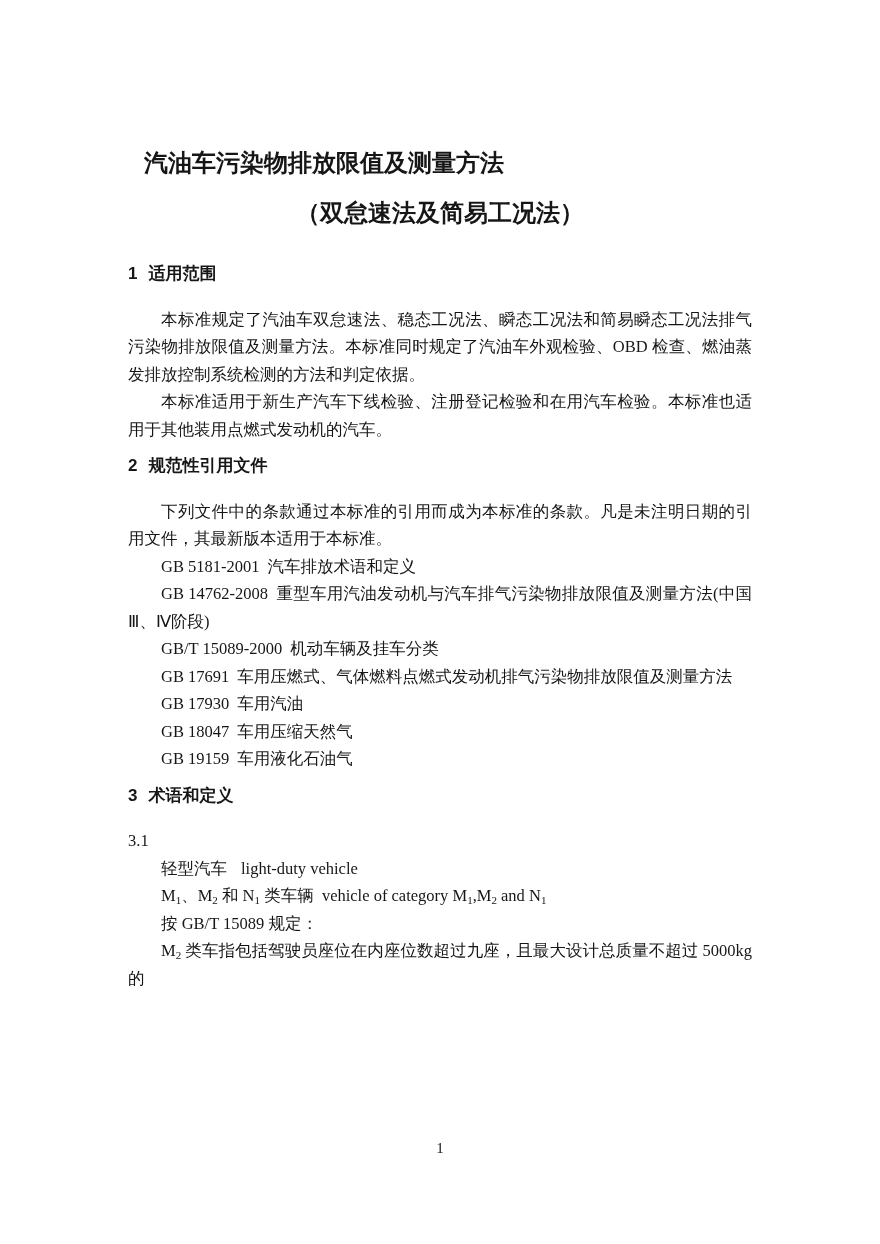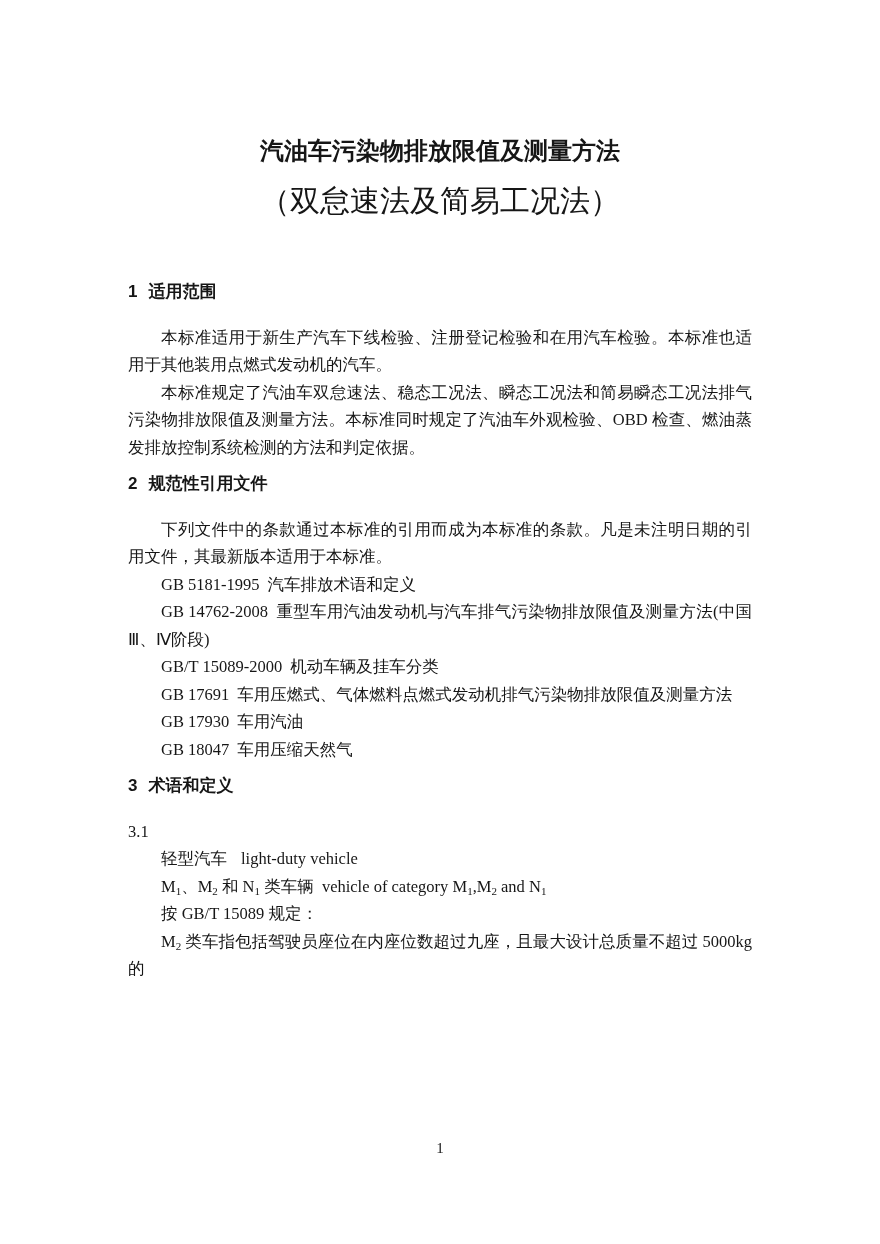--- a/index.html
+++ b/index.html
@@ -13,39 +13,38 @@
     color: #161616;
     padding: 133px 128px 0 128px;
     overflow: hidden;
     font-family: "Liberation Serif", serif;
   }
   .title {
     font-family: "Liberation Sans", sans-serif;
     font-weight: bold;
     font-size: 24px;
     line-height: 28px;
-    text-align: center;
-    margin: 4px;
+    margin: 16px;
   }
   .subtitle {
     font-family: "Liberation Sans", sans-serif;
-    font-weight: normal;
-    font-size: 30px;
+    font-weight: bold;
+    font-size: 24px;
     line-height: 28px;
     text-align: center;
     margin: 22px 0 0 0;
   }
   .sec-heading {
     font-family: "Liberation Sans", sans-serif;
     font-weight: bold;
     font-size: 17px;
     line-height: 27.5px;
     margin: 9px 0 18px 0;
   }
-  .sec-heading.first { margin-top: 63px; }
+  .sec-heading.first { margin-top: 33px; }
   .h-label { margin-left: 11px; }
   .body {
     font-size: 16.5px;
     line-height: 27.5px;
     margin: 0;
     text-align: justify;
     white-space: pre-wrap;
   }
   .indent { text-indent: 2em; }
   sub {
@@ -74,34 +73,35 @@
 </head>
 <body>
 
 <div class="page">
 
   <h1 class="title">汽油车污染物排放限值及测量方法</h1>
   <h2 class="subtitle">（双怠速法及简易工况法）</h2>
 
   <section>
     <h3 class="sec-heading first"><span>1</span><span class="h-label">适用范围</span></h3>
+    <p class="body indent">本标准规定了汽油车双怠速法、稳态工况法、瞬态工况法和简易瞬态工况法排气污染物排放限值及测量方法。本标准同时规定了汽油车外观检验、OBD 检查、燃油蒸发排放控制系统检测的方法和判定依据。</p>
     <p class="body indent">本标准适用于新生产汽车下线检验、注册登记检验和在用汽车检验。本标准也适用于其他装用点燃式发动机的汽车。</p>
-    <p class="body indent">本标准规定了汽油车双怠速法、稳态工况法、瞬态工况法和简易瞬态工况法排气污染物排放限值及测量方法。本标准同时规定了汽油车外观检验、OBD 检查、燃油蒸发排放控制系统检测的方法和判定依据。</p>
   </section>
 
   <section>
     <h3 class="sec-heading"><span>2</span><span class="h-label">规范性引用文件</span></h3>
     <p class="body indent">下列文件中的条款通过本标准的引用而成为本标准的条款。凡是未注明日期的引用文件，其最新版本适用于本标准。</p>
     <div>
-      <p class="body indent"><span>GB 5181-1995</span><span class="ref-title">汽车排放术语和定义</span></p>
+      <p class="body indent"><span>GB 5181-2001</span><span class="ref-title">汽车排放术语和定义</span></p>
       <p class="body indent"><span>GB 14762-2008</span><span class="ref-title">重型车用汽油发动机与汽车排气污染物排放限值及测量方法(中国Ⅲ、Ⅳ阶段)</span></p>
       <p class="body indent"><span>GB/T 15089-2000</span><span class="ref-title">机动车辆及挂车分类</span></p>
       <p class="body indent"><span>GB 17691</span><span class="ref-title">车用压燃式、气体燃料点燃式发动机排气污染物排放限值及测量方法</span></p>
       <p class="body indent"><span>GB 17930</span><span class="ref-title">车用汽油</span></p>
       <p class="body indent"><span>GB 18047</span><span class="ref-title">车用压缩天然气</span></p>
+      <p class="body indent"><span>GB 19159</span><span class="ref-title">车用液化石油气</span></p>
     </div>
   </section>
 
   <section>
     <h3 class="sec-heading"><span>3</span><span class="h-label">术语和定义</span></h3>
 
     <p class="body">3.1</p>
     <p class="body indent"><span class="term-cn">轻型汽车</span><span class="term-en">light-duty vehicle</span></p>
 
     <p class="body indent"><span>M</span><sub>1</sub><span>、M</span><sub>2</sub><span> </span><span class="bold-cn">和</span><span> N</span><sub>1</sub><span> </span><span class="bold-cn">类车辆</span><span>  vehicle of category M</span><sub>1</sub><span>,M</span><sub>2</sub><span> and N</span><sub>1</sub></p>

